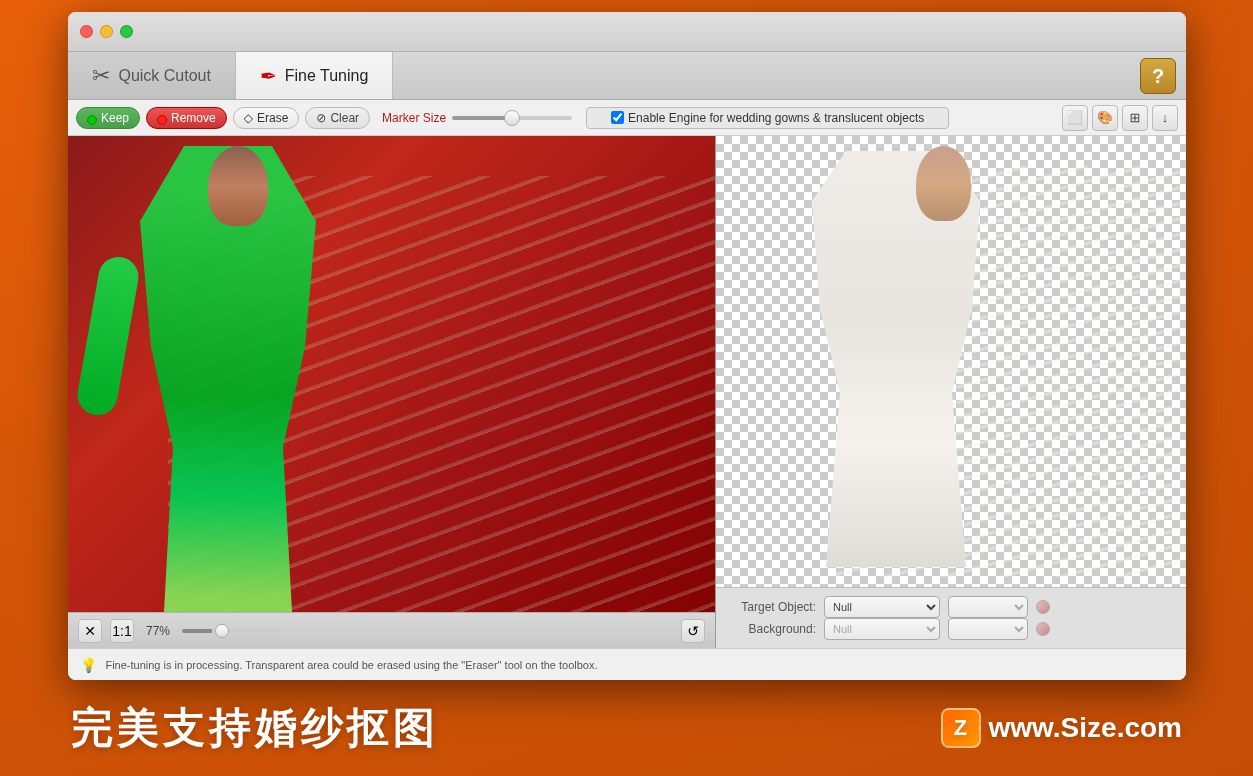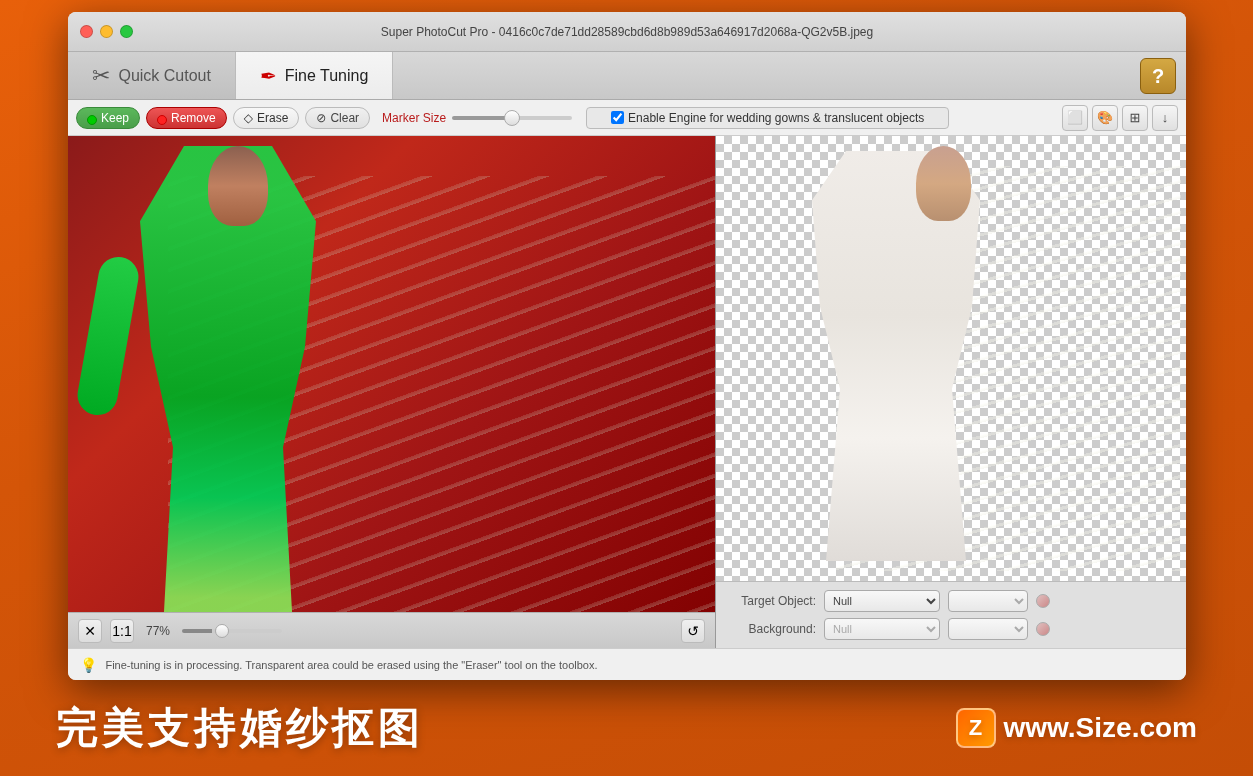--- a/index.html
+++ b/index.html
@@ -359,21 +359,20 @@
     
     .right-bottom {
       background: #e0e0e0;
       border-top: 1px solid #bbb;
       padding: 8px 10px;
       flex-shrink: 0;
     }
     .control-row {
       display: flex;
       align-items: center;
-      margin-bottom: 6px;
       gap: 8px;
     }
     .control-row:last-child { margin-bottom: 0; }
     .control-label {
       font-size: 12px;
       color: #555;
       width: 90px;
       text-align: right;
     }
     .control-select {
@@ -474,21 +473,21 @@
 
     
     .bottom-text-area {
       position: absolute;
       bottom: 20px;
       left: 0;
       right: 0;
       display: flex;
       align-items: center;
       justify-content: space-between;
-      padding: 0 56px;
+      padding: 0 71px;
     }
     .chinese-text {
       font-size: 42px;
       font-weight: bold;
       color: white;
       text-shadow: 0 2px 8px rgba(0,0,0,0.3);
       letter-spacing: 4px;
     }
     .macz-logo {
       display: flex;
@@ -516,21 +515,20 @@
 <body>
 
 <div class="window">
 
   <div class="titlebar">
     <div class="traffic-lights">
       <div class="traffic-light tl-close"></div>
       <div class="traffic-light tl-minimize"></div>
       <div class="traffic-light tl-maximize"></div>
     </div>
-    <span class="titlebar-title">Super PhotoCut Pro - 0416c0c7de71dd28589cbd6d8b989d53a646917d2068a-QG2v5B.jpeg</span>
   </div>
 
   <div class="tabs-row">
     <div class="tab">
       <span class="tab-icon tab-scissors-icon">✂</span>
       <span class="tab-label">Quick Cutout</span>
     </div>
     <div class="tab active">
       <span class="tab-icon tab-pen-icon">✒</span>
       <span class="tab-label">Fine Tuning</span>

